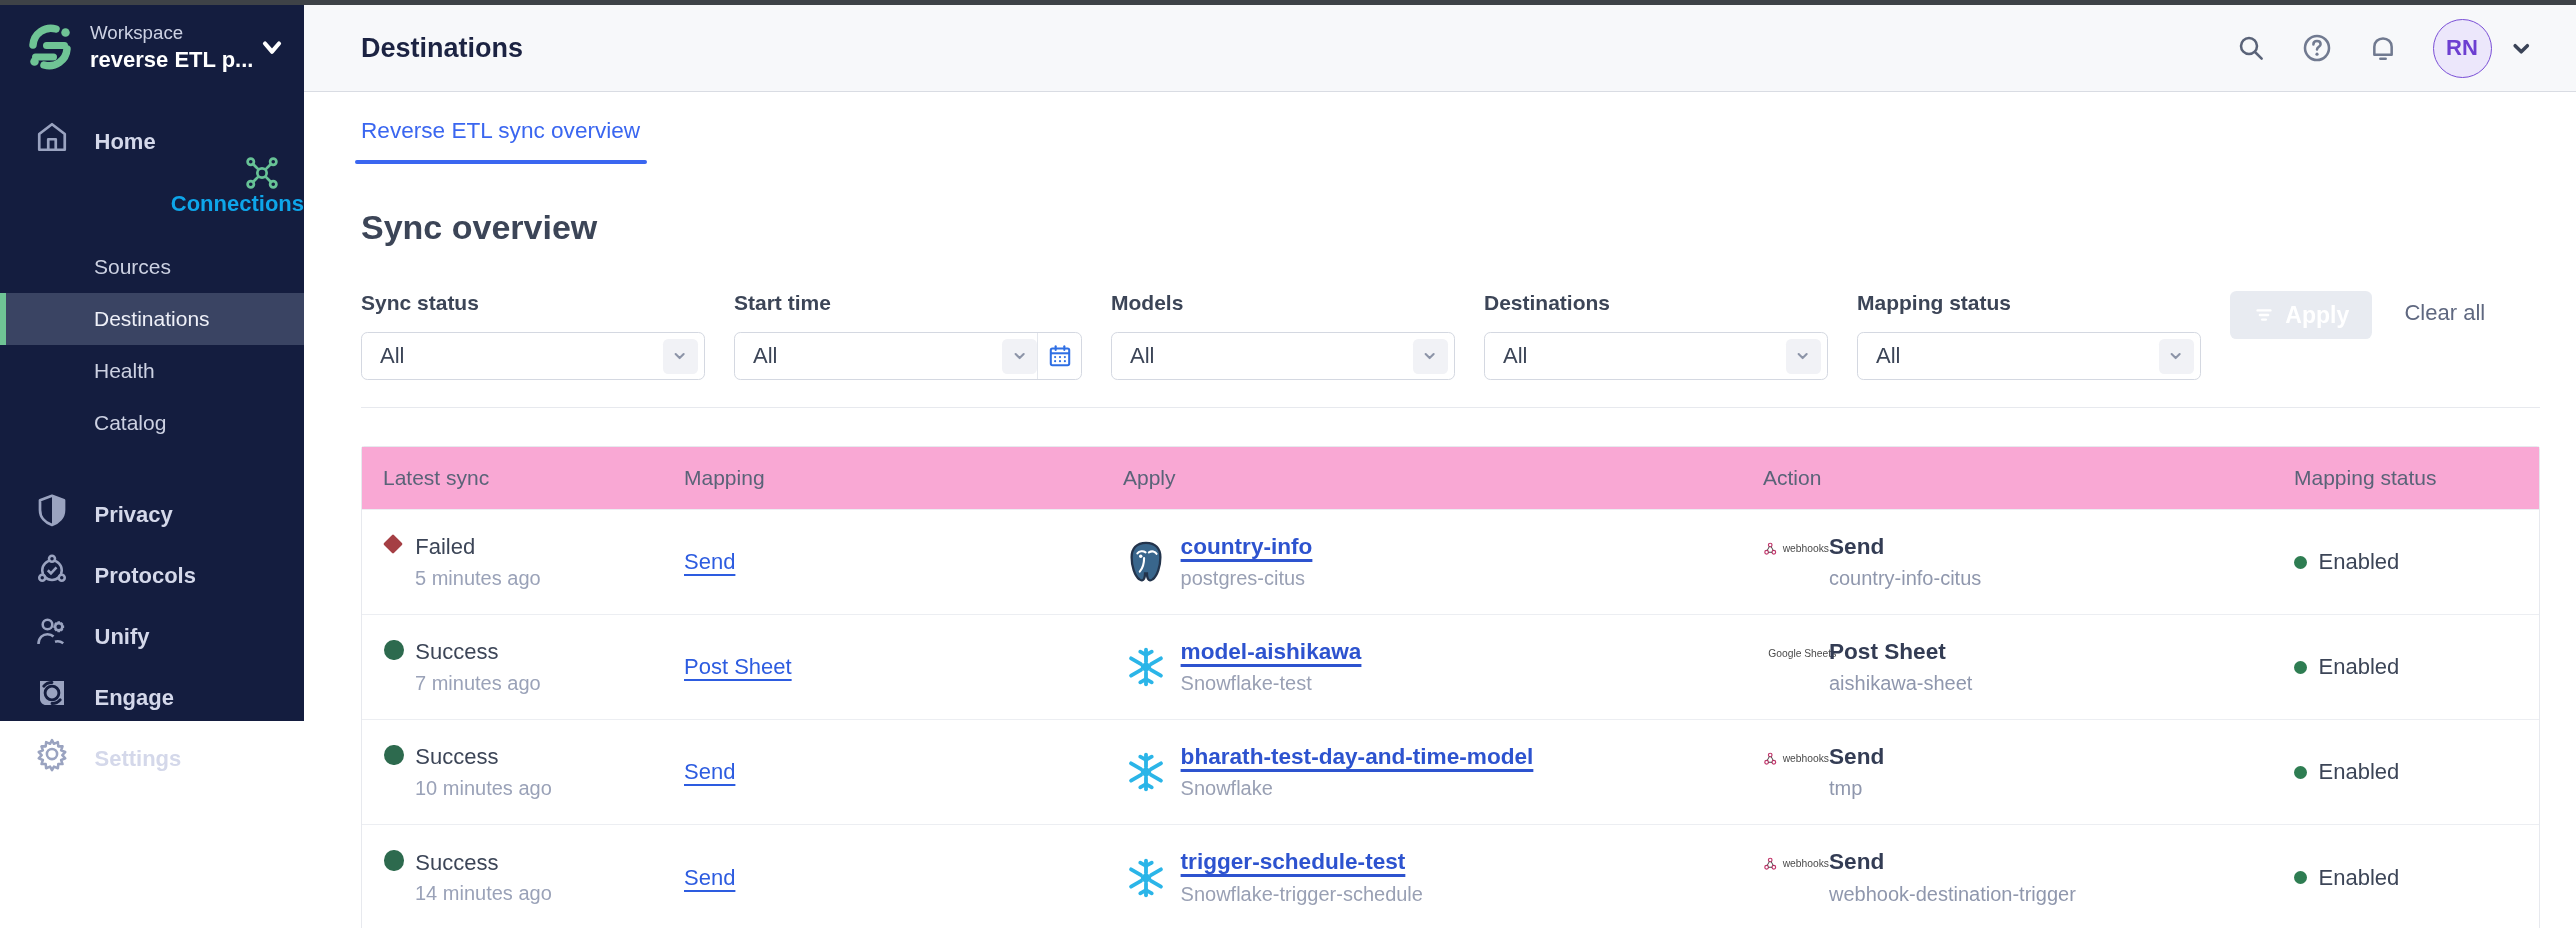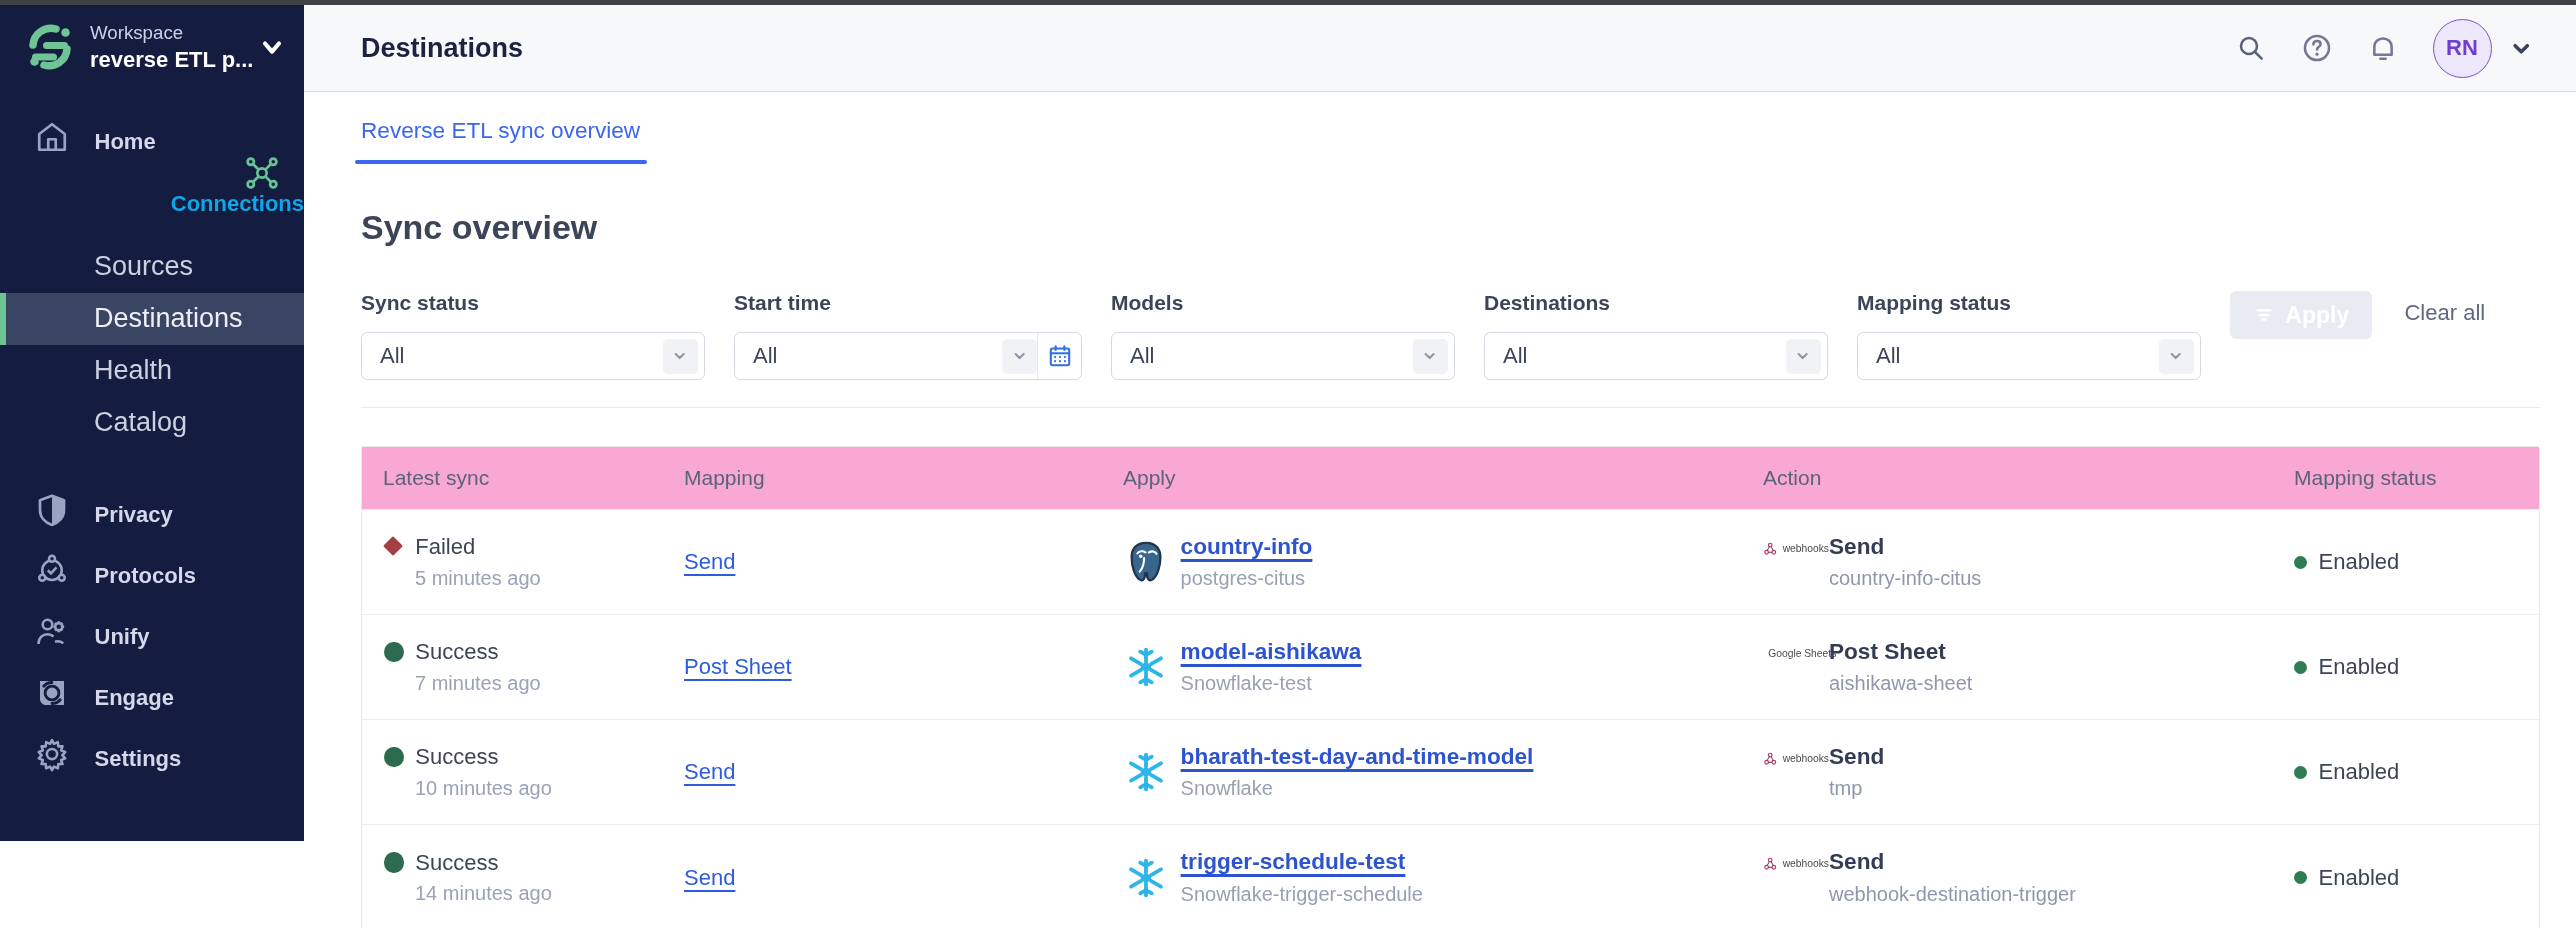--- a/index.html
+++ b/index.html
@@ -4,34 +4,34 @@
 <style>
   * { box-sizing: border-box; margin: 0; padding: 0; }
   html, body { width: 2576px; height: 929px; overflow: hidden; }
   body { font-family: "Liberation Sans", "DejaVu Sans", sans-serif; background: #ffffff; }
   .screen { position: relative; width: 2576px; height: 929px; }
 
   
   .top-strip { position: absolute; left: 0; top: 0; width: 2576px; height: 5.2px; background: #3e4247; z-index: 50; }
 
   
-  .sidebar { position: absolute; left: 0; top: 5.2px; width: 304px; height: 836px; background: #141d3f; color: #c8cde0; }
+  .sidebar { position: absolute; left: 0; top: 5.2px; width: 304px; height: 716px; background: #141d3f; color: #c8cde0; }
   .workspace { display: flex; align-items: center; height: 84px; padding: 0 18px 0 24.5px; cursor: pointer; }
   .ws-logo { width: 50px; height: 50px; flex: 0 0 auto; }
   .ws-text { margin-left: 15.5px; flex: 1 1 auto; min-width: 0; }
   .ws-label { font-size: 18.7px; color: #cdd2e4; line-height: 24.5px; }
   .ws-name { font-size: 22px; font-weight: 700; color: #ffffff; line-height: 27px; white-space: nowrap; }
   .ws-chevron { flex: 0 0 auto; margin-left: 6.4px; }
 
   .nav { margin-top: 5.2px; }
   .nav-item { display: flex; align-items: flex-end; height: 61px; padding-left: 34px; font-size: 22px; font-weight: 600; color: #d4d8ea; cursor: pointer; }
   .nav-item .nicon { width: 36px; height: 36px; margin-right: 24.5px; flex: 0 0 auto; }
   .nav-item.green { color: #0ea5e9; flex-direction: column; }
   .sub-list { margin-top: 24.5px; }
-  .sub-item { display: flex; align-items: center; height: 52px; padding-left: 94px; font-size: 27px; color: #ccd1e2; cursor: pointer; position: relative; text-align: right; }
+  .sub-item { display: flex; align-items: center; height: 52px; padding-left: 94px; font-size: 21px; color: #ccd1e2; cursor: pointer; position: relative; text-align: right; }
   .sub-item.active { background: #3a4463; color: #eef0f8; }
   .sub-item.active::before { content: ""; position: absolute; left: 0; top: 0; bottom: 0; width: 6.4px; background: #6fc495; }
   .section-gap { height: 18px; }
 
   
   .topbar { position: absolute; left: 304px; top: 5.2px; width: 2272px; height: 87px; background: #f7f8fa; border-bottom: 1.3px solid #d9dce3; display: flex; align-items: center; }
   .page-title { margin-left: 57px; font-size: 27px; font-weight: 700; color: #1c2342; }
   .topbar-right { margin-left: auto; margin-right: 43px; display: flex; align-items: center; gap: 34px; }
   .tb-icon { width: 32px; height: 32px; cursor: pointer; }
   .avatar-wrap { display: flex; align-items: center; gap: 17px; cursor: pointer; }
@@ -62,21 +62,21 @@
   .filters-divider { margin: 27px 0 0 57px; width: 2179px; height: 0; border-top: 1.3px solid #e7e9ee; }
 
   
   .table-card { position: absolute; left: 57px; top: 352px; width: 2179px; border: 1.3px solid #e7e9ee; border-radius: 2.6px; background: #ffffff; }
   .thead { display: grid; grid-template-columns: 301px 439px 640px 531px 1fr; height: 63px; align-items: center; background: #f9a8d4; border-bottom: 1.3px solid #eceef2; }
   .th { padding-left: 21px; font-size: 21px; font-weight: 500; color: #5a6378; }
   .trow { display: grid; grid-template-columns: 301px 439px 640px 531px 1fr; height: 105px; align-items: center; border-bottom: 1.3px solid #eceef2; background: #ffffff; }
   .trow:last-child { border-bottom: none; }
   .td { padding-left: 21px; }
 
-  .status-line { display: flex; align-items: center; gap: 10.3px; }
+  .status-line { display: flex; gap: 10.3px; }
   .st-ic { width: 22px; height: 22px; position: relative; flex: 0 0 22px; }
   .st-failed::before { content: ""; position: absolute; left: 3.2px; top: 3.2px; width: 14px; height: 14px; background: #a53f44; transform: rotate(45deg); border-radius: 1.3px; }
   .st-success::before { content: ""; position: absolute; left: 1.3px; top: 0.6px; width: 19.3px; height: 20.6px; background: #2d6a4e; border-radius: 50%; }
   .status-text { font-size: 22px; color: #3c4557; }
   .time-ago { font-size: 20px; color: #9aa2b8; margin: 6.4px 0 0 32px; }
 
   a.map-link { font-size: 22px; color: #2d5ce0; text-decoration: underline; text-decoration-thickness: 1.9px; text-underline-offset: 4.5px; cursor: pointer; }
 
   .model-cell { display: flex; align-items: center; gap: 11.6px; }
   .model-ic { width: 46px; height: 46px; flex: 0 0 46px; }

